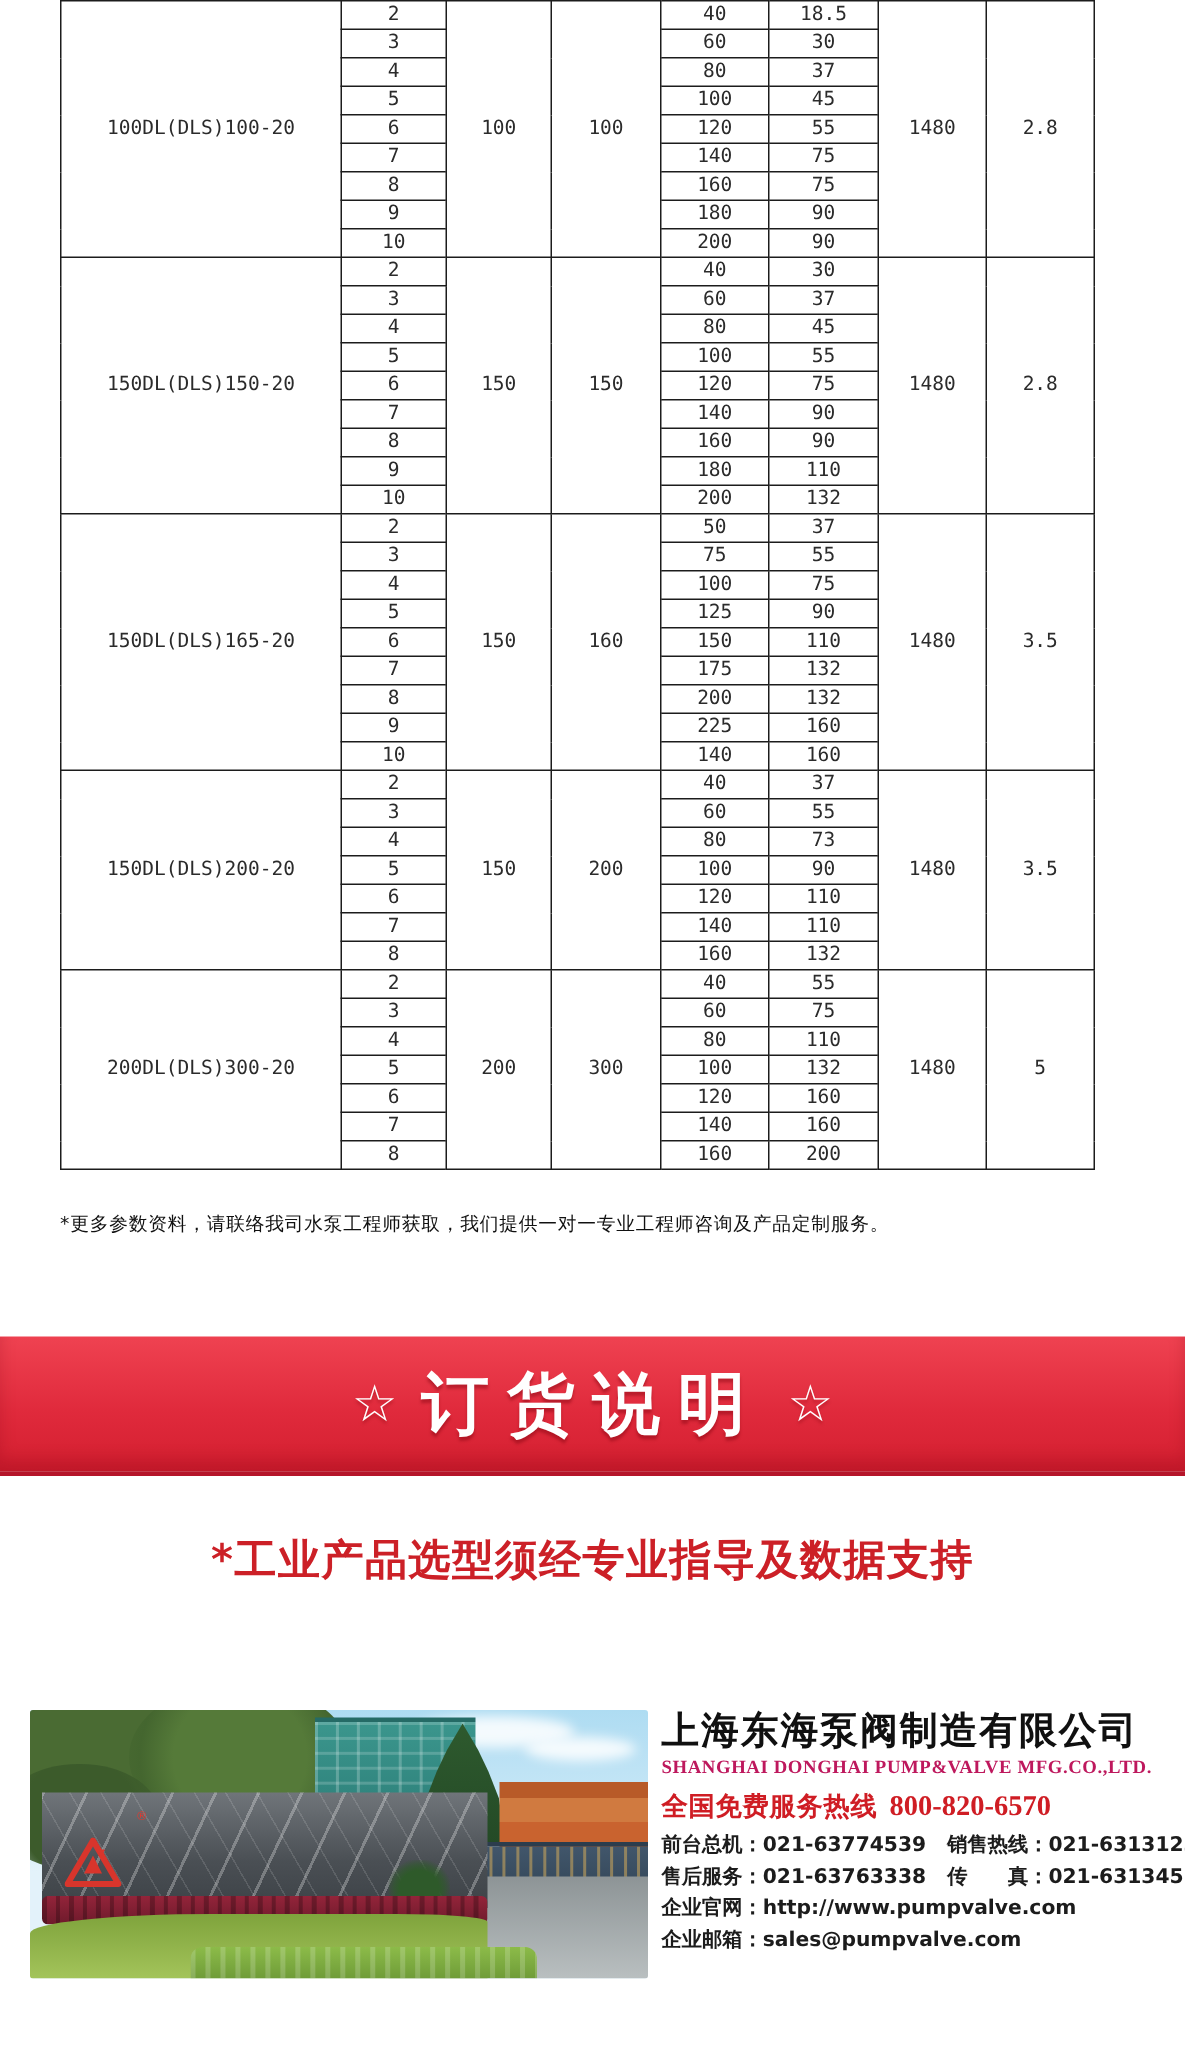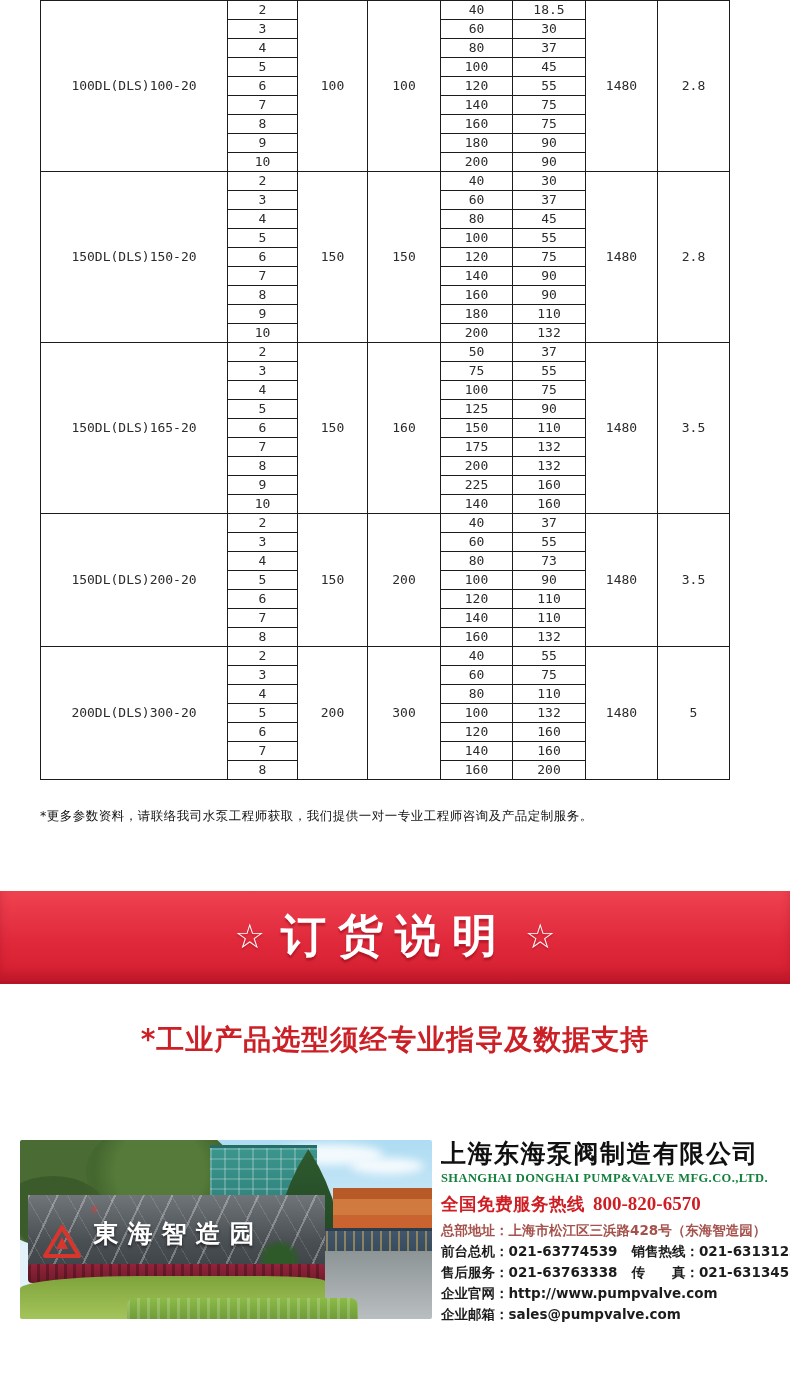--- a/index.html
+++ b/index.html
@@ -120,21 +120,21 @@
   }
   .photo svg.logo{position:absolute;left:5%;top:38%;}
   
   .company{position:absolute;left:441px;top:1138px;width:348px;}
   .company .cn-name{
     font-size:25px;font-weight:bold;color:#101010;letter-spacing:1.5px;
     line-height:31px;white-space:nowrap;
   }
   .company .en-name{
     font-family:"Liberation Serif","DejaVu Serif",serif;
-    font-size:12.5px;font-weight:bold;color:#15803d;letter-spacing:.4px;
+    font-size:12.5px;font-weight:bold;color:#be185d;letter-spacing:.4px;
     line-height:17px;margin-top:1px;white-space:nowrap;
   }
   .company .hotline{margin-top:5px;white-space:nowrap;}
   .company .hotline .hl-label{
     font-size:17.5px;font-weight:bold;color:#cf1d24;letter-spacing:.5px;
   }
   .company .hotline .hl-number{
     font-family:"Liberation Serif","DejaVu Serif",serif;
     font-size:19px;font-weight:bold;color:#cf1d24;margin-left:8px;
   }
@@ -417,34 +417,32 @@
   <div class="orange-bldg"></div>
   <div class="gate"></div>
   <div class="driveway"></div>
   <div class="wall">
     <svg class="logo" width="38" height="34" viewBox="0 0 38 34">
       <path d="M19 2 L36 31 L2 31 Z" fill="none" stroke="#d8352c" stroke-width="4" stroke-linejoin="round"></path>
       <path d="M13 24 L19 12 L25 24 Z" fill="#d8352c"></path>
       <path d="M21 8 L27 8 L24 14 Z" fill="#d8352c"></path>
     </svg>
     <span class="reg">®</span>
-    <span class="sign" style="margin-left:22%;">東海智造园</span>
   </div>
   <div class="cycad"></div>
   <div class="hedge"></div>
   <div class="grass"></div>
   <div class="hedge2"></div>
 </div>
 
 <div class="company">
   <div class="cn-name">上海东海泵阀制造有限公司</div>
   <div class="en-name">SHANGHAI DONGHAI PUMP&amp;VALVE MFG.CO.,LTD.</div>
   <div class="hotline">
     <span class="hl-label">全国免费服务热线</span><span class="hl-number">800-820-6570</span>
   </div>
   <div class="contacts" id="contact-lines">
-      <div class="contact-line highlight">总部地址：上海市松江区三浜路428号（东海智造园）</div>
       <div class="contact-line">前台总机：021-63774539<span class="pair2">销售热线：021-63131230</span></div>
       <div class="contact-line">售后服务：021-63763338<span class="pair2">传　　真：021-63134513</span></div>
       <div class="contact-line">企业官网：http://www.pumpvalve.com</div>
       <div class="contact-line">企业邮箱：sales@pumpvalve.com</div>
     </div>
 </div>
 
 </body></html>

